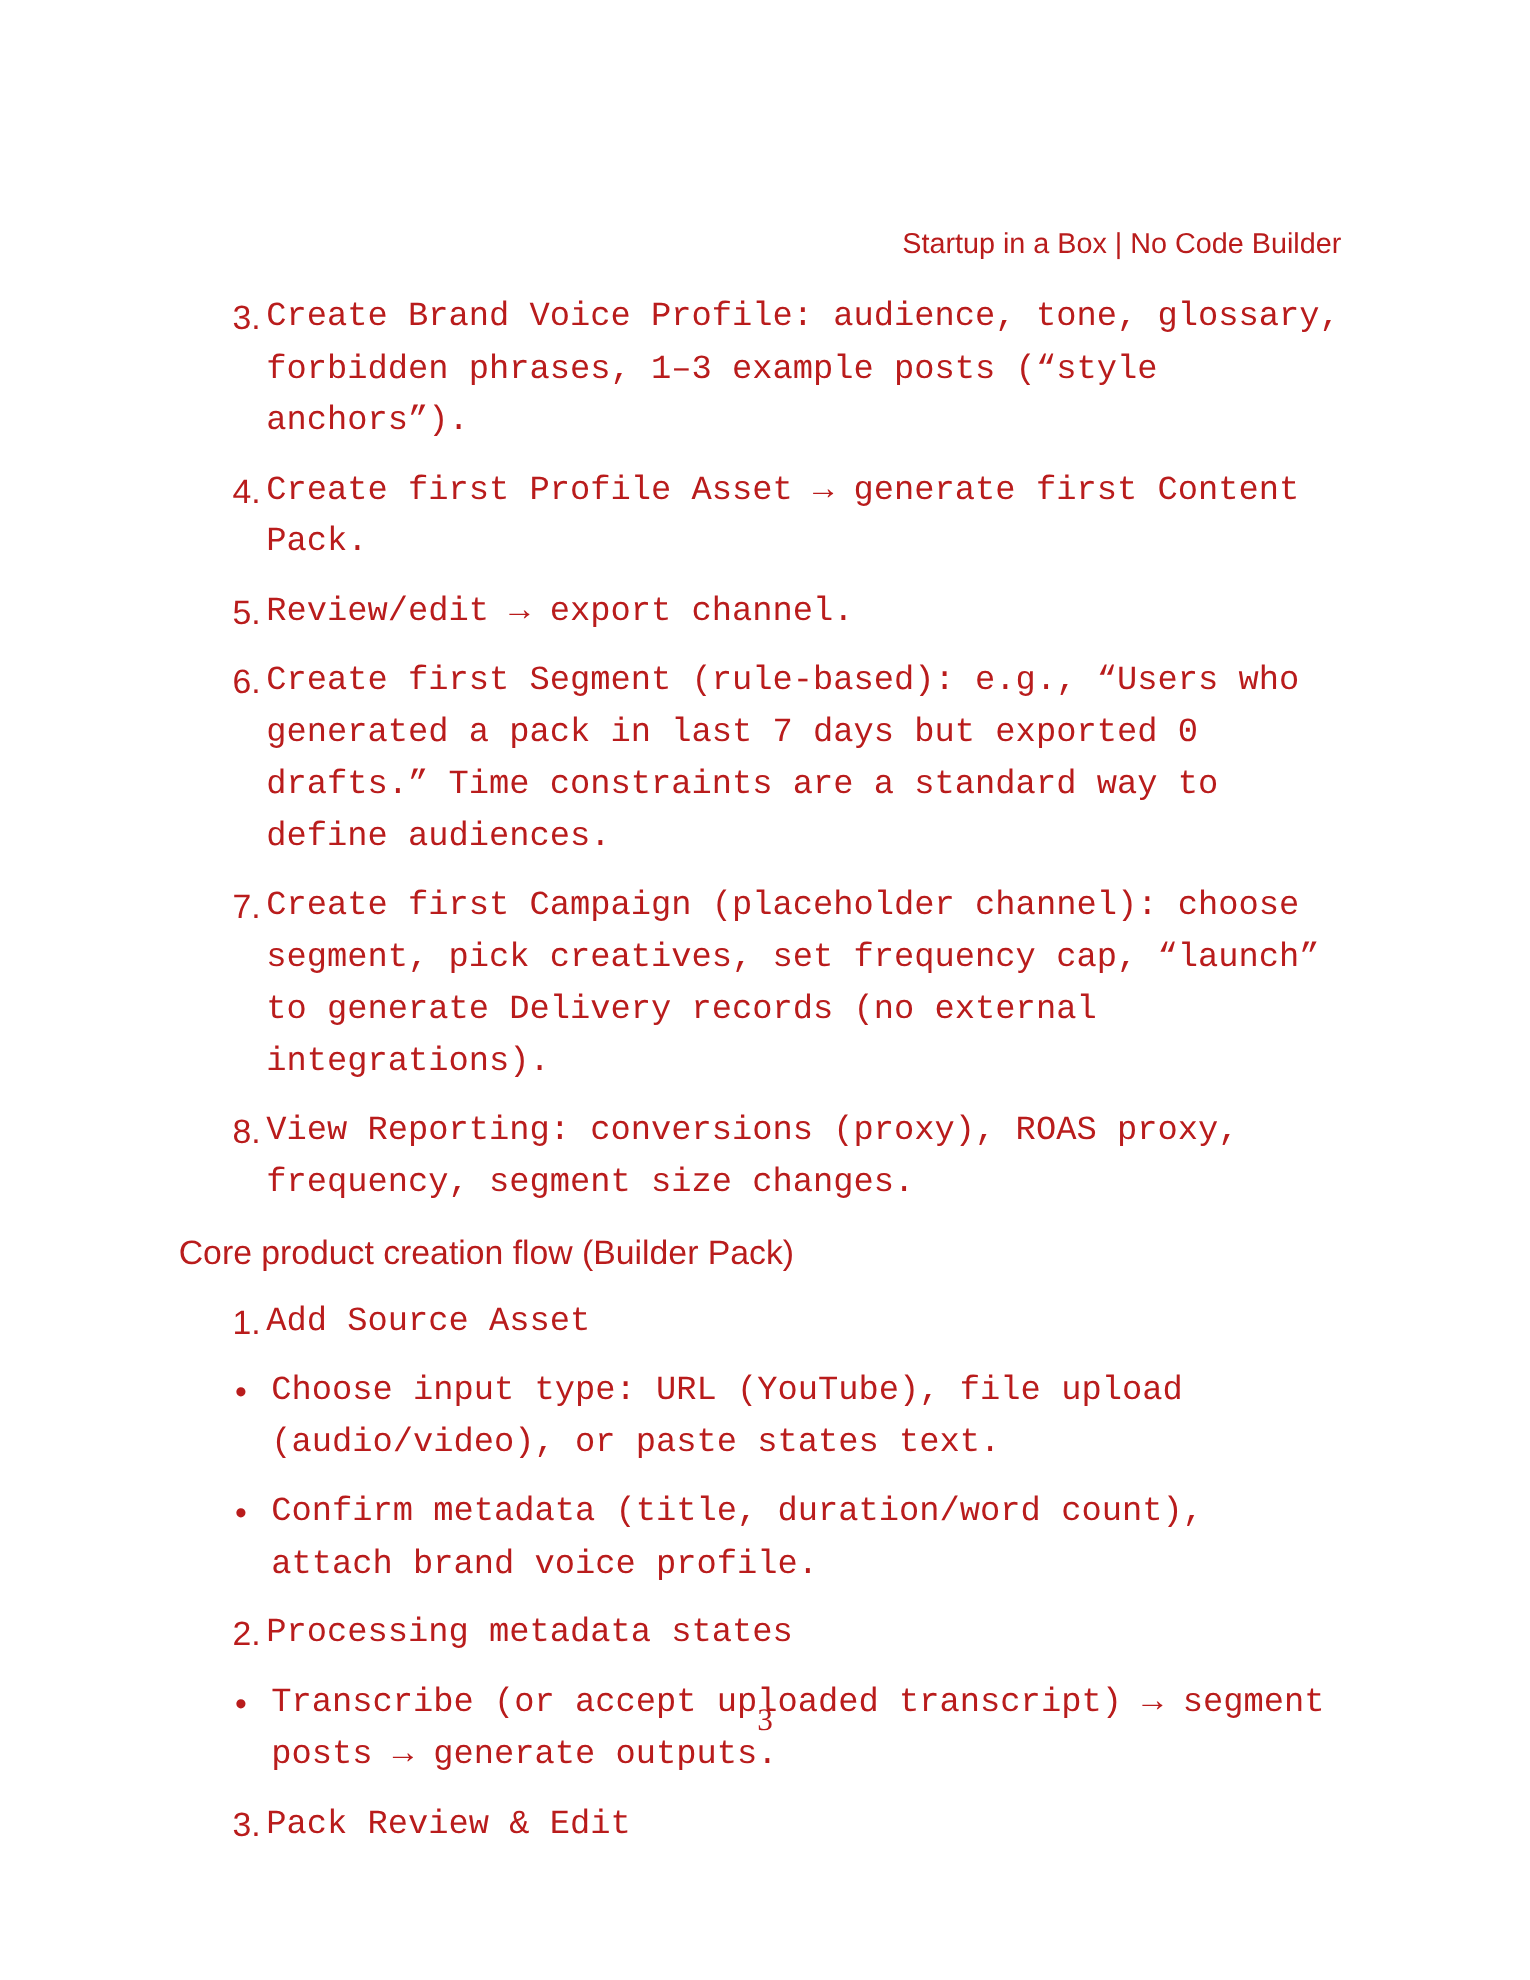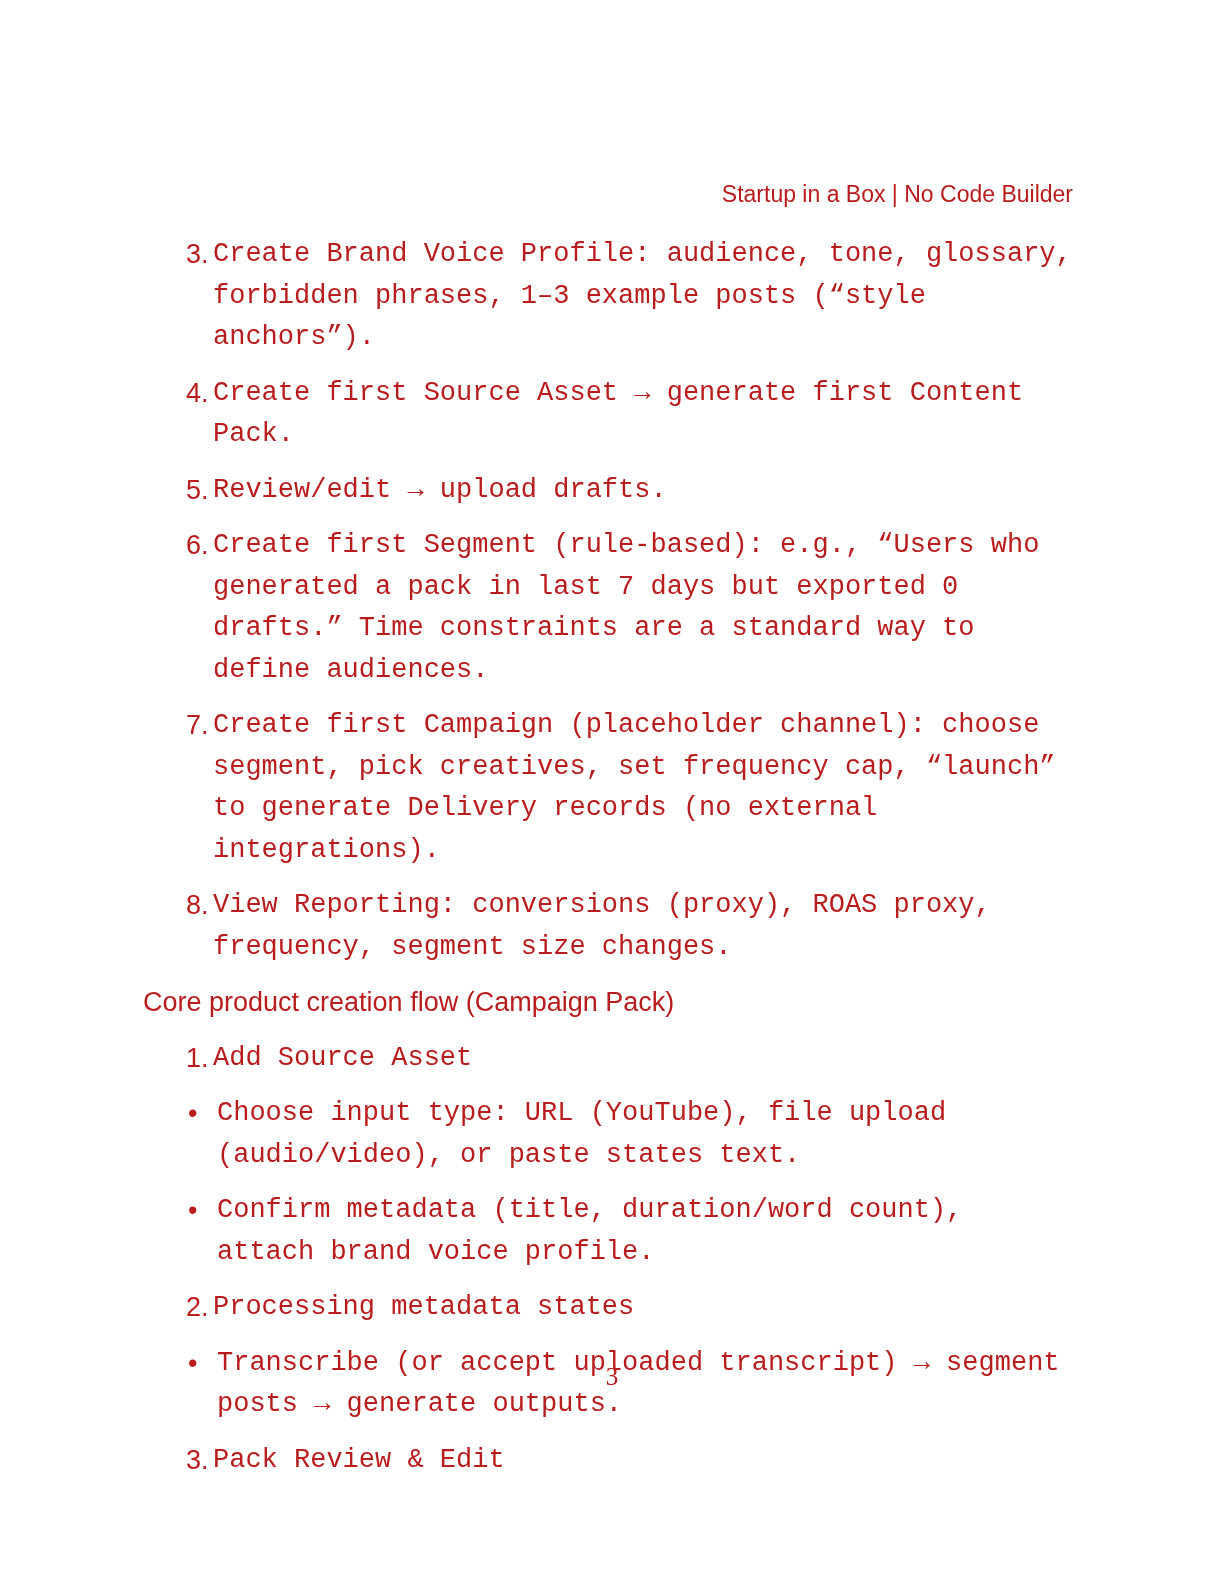--- a/index.html
+++ b/index.html
@@ -62,44 +62,44 @@
 
     <div class="doc-body">
 
       <div class="item numbered">
         <span class="marker">3.</span>
         <span class="txt">Create Brand Voice Profile: audience, tone, glossary, forbidden phrases, 1–3 example posts (“style anchors”).</span>
       </div>
 
       <div class="item numbered">
         <span class="marker">4.</span>
-        <span class="txt">Create first Source Asset → generate first Content Pack.</span>
+        <span class="txt">Create first Profile Asset → generate first Content Pack.</span>
       </div>
 
       <div class="item numbered">
         <span class="marker">5.</span>
-        <span class="txt">Review/edit → upload drafts.</span>
+        <span class="txt">Review/edit → export channel.</span>
       </div>
 
       <div class="item numbered">
         <span class="marker">6.</span>
         <span class="txt">Create first Segment (rule-based): e.g., “Users who generated a pack in last 7 days but exported 0 drafts.” Time constraints are a standard way to define audiences.</span>
       </div>
 
       <div class="item numbered">
         <span class="marker">7.</span>
         <span class="txt">Create first Campaign (placeholder channel): choose segment, pick creatives, set frequency cap, “launch” to generate Delivery records (no external integrations).</span>
       </div>
 
       <div class="item numbered">
         <span class="marker">8.</span>
         <span class="txt">View Reporting: conversions (proxy), ROAS proxy, frequency, segment size changes.</span>
       </div>
 
-      <div class="flow-heading">Core product creation flow (Campaign Pack)</div>
+      <div class="flow-heading">Core product creation flow (Builder Pack)</div>
 
       <div class="item numbered">
         <span class="marker">1.</span>
         <span class="txt">Add Source Asset</span>
       </div>
 
       <div class="item bulleted">
         <span class="marker">•</span>
         <span class="txt">Choose input type: URL (YouTube), file upload (audio/video), or paste states text.</span>
       </div>

